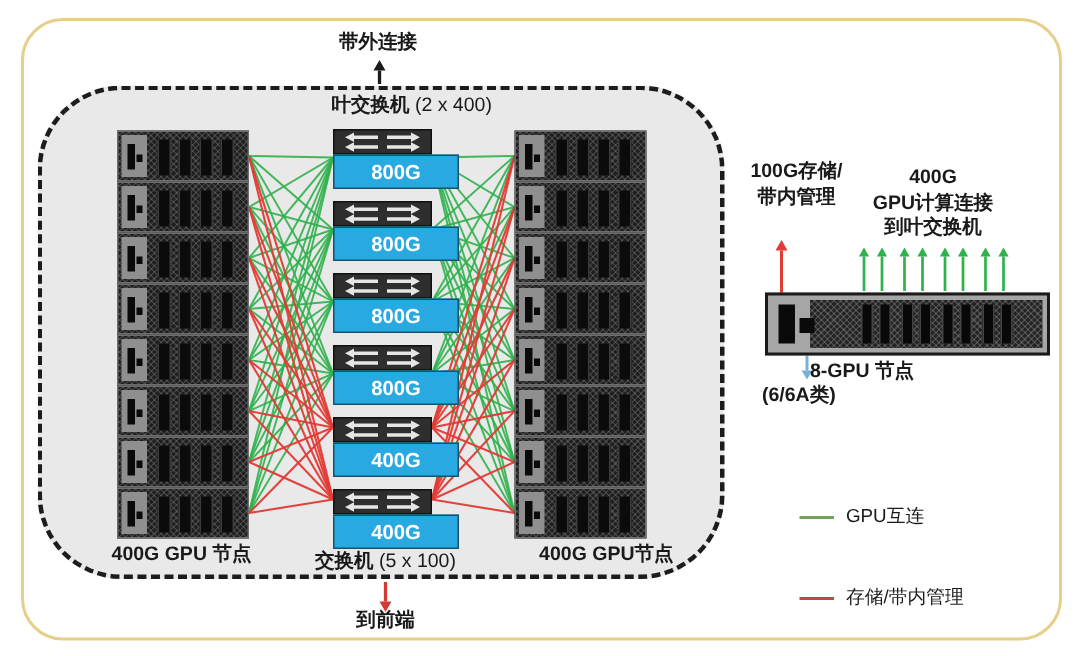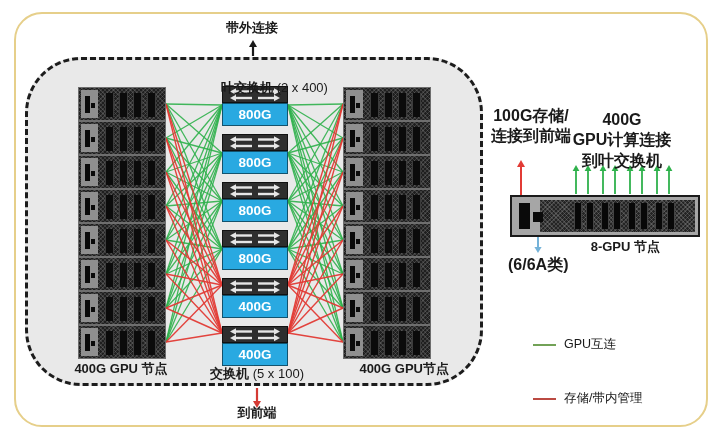--- a/index.html
+++ b/index.html
@@ -5,52 +5,52 @@
   html,body{margin:0;padding:0;background:#fff;}
   #page{position:relative;width:724px;height:437px;background:#fff;overflow:hidden;
         font-family:"Liberation Sans",sans-serif;color:#1a1a1a;}
   .abs{position:absolute;}
   #gold-frame{left:14px;top:12px;width:690px;height:411px;border:2px solid #e6cf8a;border-radius:28px;z-index:0;}
   #dashed-box{left:25px;top:57px;width:458px;height:329px;border:3px dashed #1c1c1c;border-radius:56px;background:#e9e9e9;z-index:1;box-sizing:border-box;}
   #overlay{left:0;top:0;width:724px;height:437px;z-index:2;}
   .lbl{font-weight:bold;font-size:13px;line-height:1.15;white-space:nowrap;z-index:4;}
   .lbl .paren{font-weight:normal;}
   #top-label{left:202px;top:21px;width:100px;text-align:center;}
-  #leaf-label{left:221px;top:63px;margin-top:18px;}
+  #leaf-label{left:221px;top:63px;}
   #bottom-switch-label{left:187px;top:367px;width:140px;text-align:center;}
   #frontend-label{left:207px;top:406px;width:100px;text-align:center;}
   #left-nodes-label{left:61px;top:362px;width:120px;text-align:center;}
   #right-nodes-label{left:329px;top:362px;width:120px;text-align:right;}
   
   #switch-stack{left:222px;top:86px;width:66px;z-index:3;}
   .switch-unit{position:relative;width:66px;height:40px;margin-bottom:8px;}
   .switch-ports{position:absolute;left:0;top:0;width:66px;height:17px;background:#2e2e2e;border:1px solid #111;box-sizing:border-box;}
-  .switch-face{position:absolute;left:0;top:17px;width:66px;height:23px;background:#29a9e1;border:1px solid #13536e;box-sizing:border-box;
+  .switch-face{position:absolute;left:0;top:17px;width:84px;height:23px;background:#29a9e1;border:1px solid #13536e;box-sizing:border-box;
                color:#fff;font-weight:bold;font-size:13.5px;text-align:center;line-height:21px;}
   
   .server-stack{width:88px;z-index:3;}
   .server{position:relative;width:88px;height:34px;box-sizing:border-box;border:1px solid #6e6e6e;background-color:#1f1f1f;
     background-image:repeating-linear-gradient(45deg,rgba(140,140,140,.28) 0 1px,transparent 1px 3px),
                      repeating-linear-gradient(-45deg,rgba(140,140,140,.28) 0 1px,transparent 1px 3px);}
   .srv-panel{position:absolute;left:2px;top:2px;width:17px;height:28px;background:#8f8f8f;}
   .srv-bar{position:absolute;left:4px;top:6px;width:5px;height:17px;background:#0a0a0a;}
   .srv-btn{position:absolute;left:10px;top:13px;width:4px;height:5px;background:#0a0a0a;}
   .srv-slot{position:absolute;top:5px;width:9px;height:24px;background:#0b0b0b;border-left:1px solid #3c3c3c;border-right:1px solid #3c3c3c;box-sizing:border-box;}
   
-  .side-text{font-weight:bold;font-size:16px;line-height:1.28;text-align:center;z-index:4;}
+  .side-text{font-weight:bold;font-size:13px;line-height:1.28;text-align:center;z-index:4;}
   #storage-text{left:481px;top:106px;width:100px;}
   #compute-text{left:562px;top:110px;width:120px;}
   #chassis{left:510px;top:195px;width:190px;height:42px;background:#a6a6a6;border:2px solid #1a1a1a;box-sizing:border-box;z-index:3;}
   #chassis-mesh{position:absolute;left:28px;top:3px;right:3px;bottom:3px;background-color:#242424;
     background-image:repeating-linear-gradient(45deg,rgba(150,150,150,.3) 0 1px,transparent 1px 3px),
                      repeating-linear-gradient(-45deg,rgba(150,150,150,.3) 0 1px,transparent 1px 3px);}
   #chassis-bar{position:absolute;left:7px;top:6px;width:11px;height:26px;background:#0a0a0a;}
   #chassis-btn{position:absolute;left:21px;top:15px;width:10px;height:10px;background:#0a0a0a;}
   .gpu-slot{position:absolute;top:6px;width:8px;height:26px;background:#080808;border-left:1px solid #444;border-right:1px solid #444;box-sizing:border-box;}
-  #node-label{left:540px;top:240px;width:120px;text-align:right;}
+  #node-label{left:540px;top:240px;width:120px;text-align:left;}
   #oob-text{left:508px;top:255px;width:90px;text-align:left;}
   #oob-text div{text-align:left;}
   
   #legend{left:533px;top:299px;z-index:4;}
   .legend-row{display:flex;align-items:center;height:17px;margin-top:37px;}
   .legend-swatch{width:23px;height:2px;margin-right:8px;}
   .legend-text{font-size:12.5px;font-weight:normal;white-space:nowrap;}
 </style>
 </head>
 <body>
@@ -440,21 +440,21 @@
 
   <div id="bottom-switch-label" class="abs lbl">
     <span>交换机</span>
     <span class="paren">(5 x 100)</span>
   </div>
 
   <div id="frontend-label" class="abs lbl">到前端</div>
 
   <div id="storage-text" class="abs side-text">
     <div>100G存储/</div>
-    <div>连接到前端</div>
+    <div>带内管理</div>
   </div>
 
   <div id="compute-text" class="abs side-text">
     <div>400G</div>
     <div>GPU计算连接</div>
     <div>到叶交换机</div>
   </div>
 
   <div id="chassis" class="abs">
     <div id="chassis-mesh"></div>

